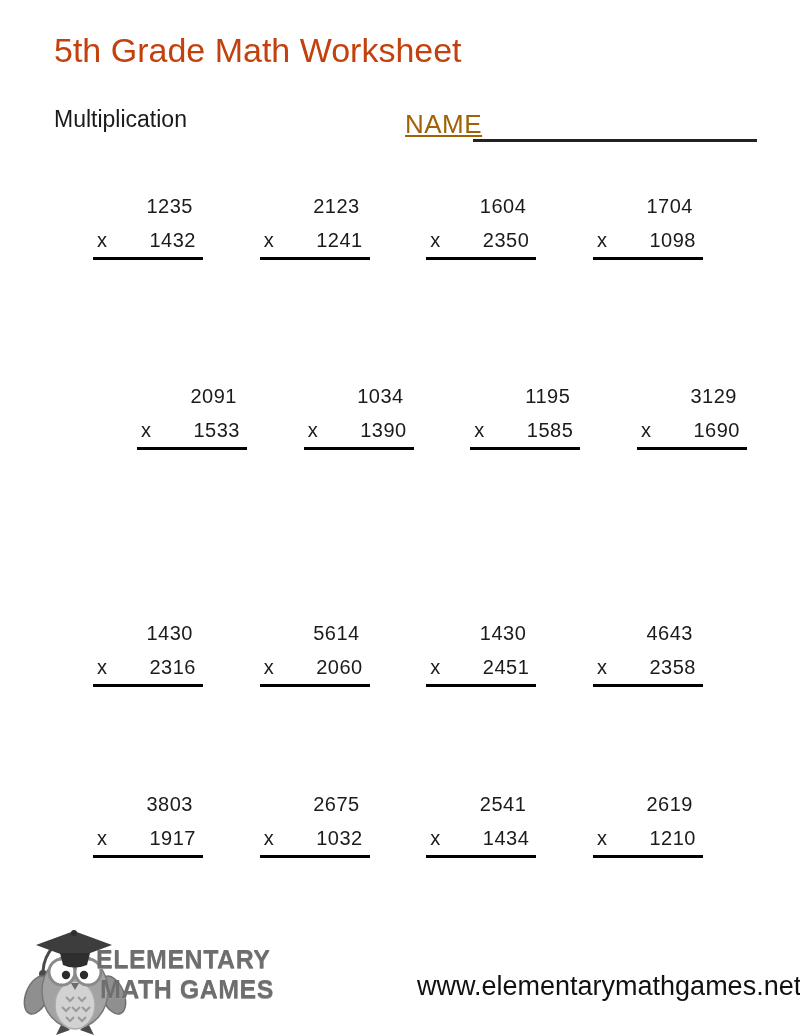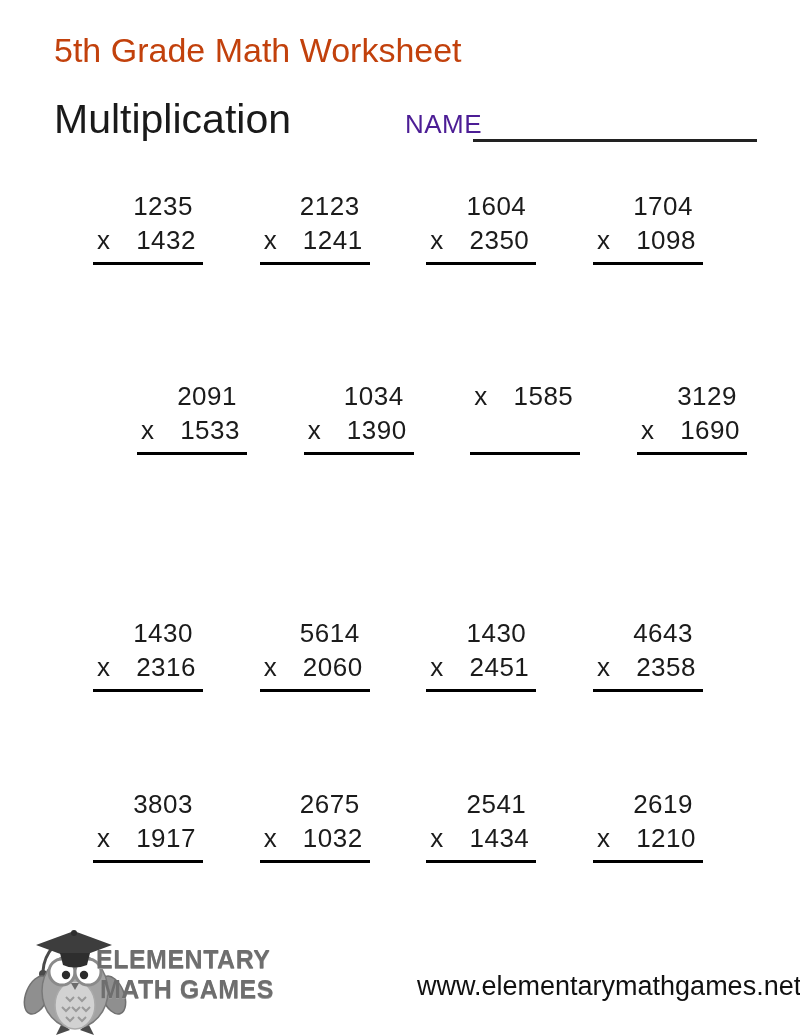--- a/index.html
+++ b/index.html
@@ -18,31 +18,32 @@
   .title {
     position: absolute;
     left: 54px; top: 30px;
     font-size: 34px;
     line-height: 40px;
     color: #c2410c;
   }
   .subtitle {
     position: absolute;
     left: 54px; top: 100px;
-    font-size: 41px;
+    font-size: 23px;
     line-height: 38px;
     color: #1a1a1a;
   }
   .name-label {
     position: absolute;
     left: 405px; top: 108px;
     font-size: 26px;
     line-height: 32px;
     letter-spacing: 0.5px;
-    color: #4c1d95;
+    color: #a16207;
+    text-decoration: underline;
   }
   .name-line {
     position: absolute;
     left: 473px; top: 139px;
     width: 284px; height: 3px;
     background: #222222;
   }
 
   
   .problems-row {
@@ -53,22 +54,21 @@
     justify-content: space-between;
   }
   .row-1 { top: 189px; }
   .row-2 { top: 379px; margin-left: 44px; }
   .row-3 { top: 572px; margin-top: 44px; }
   .row-4 { top: 787px; }
 
   .problem {
     width: 110px;
     border-bottom: 3px solid #000000;
-    padding-bottom: 5px;
-    font-size: 26px;
+    font-size: 20px;
     line-height: 34px;
     letter-spacing: 0.5px;
     color: #1b1b1b;
   }
   .p-top {
     text-align: right;
     padding-right: 10px;
   }
   .p-bottom {
     display: flex;
@@ -158,20 +158,21 @@
       </div>
     </div>
     <div class="problem">
       <div class="p-top">1034</div>
       <div class="p-bottom">
         <span>x</span>
         <span>1390</span>
       </div>
     </div>
     <div class="problem">
+      <div class="p-top">1195</div>
       <div class="p-bottom">
         <span>x</span>
         <span>1585</span>
       </div>
     </div>
     <div class="problem">
       <div class="p-top">3129</div>
       <div class="p-bottom">
         <span>x</span>
         <span>1690</span>

